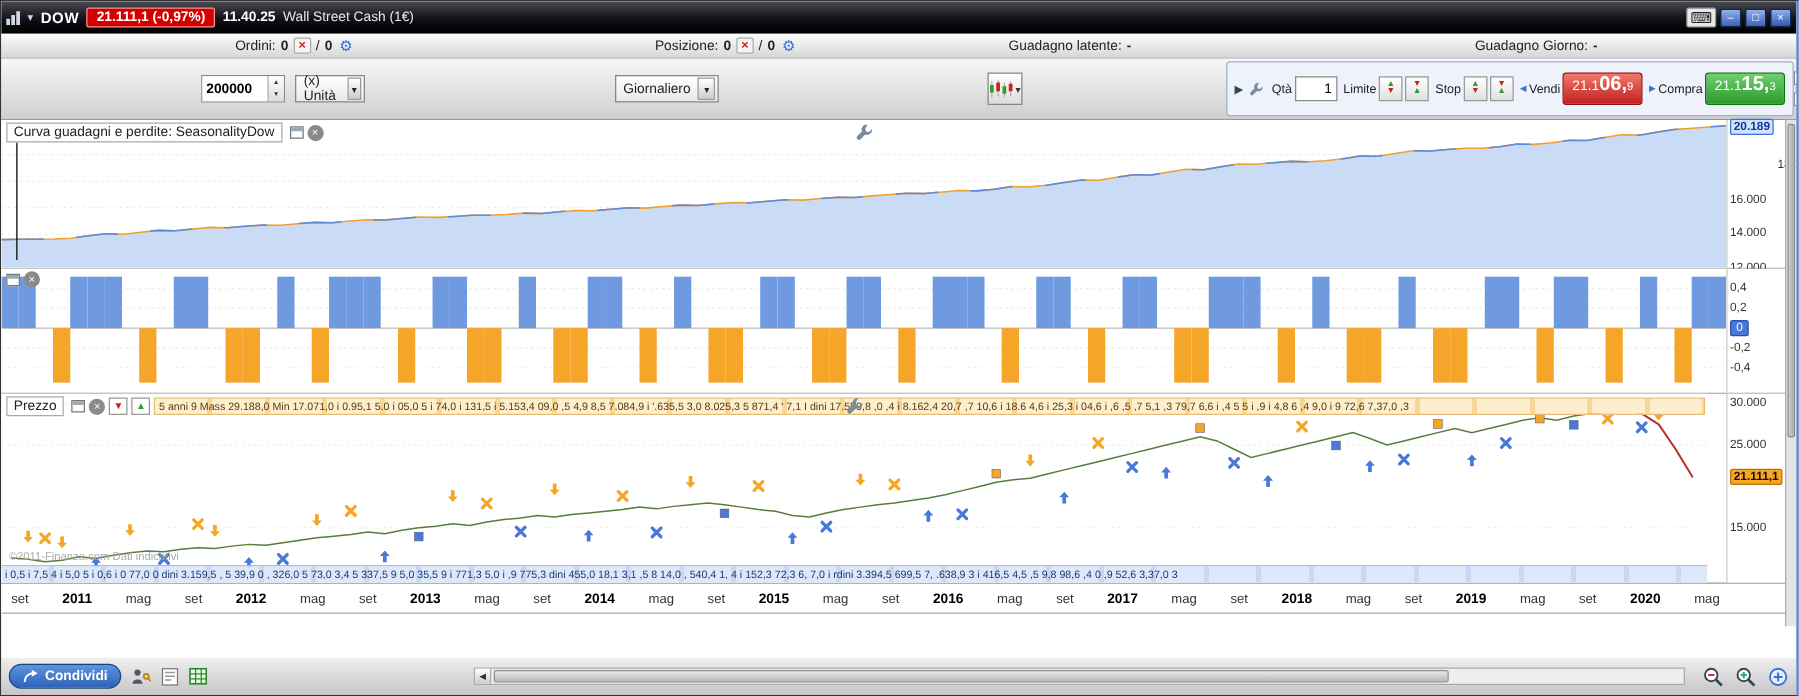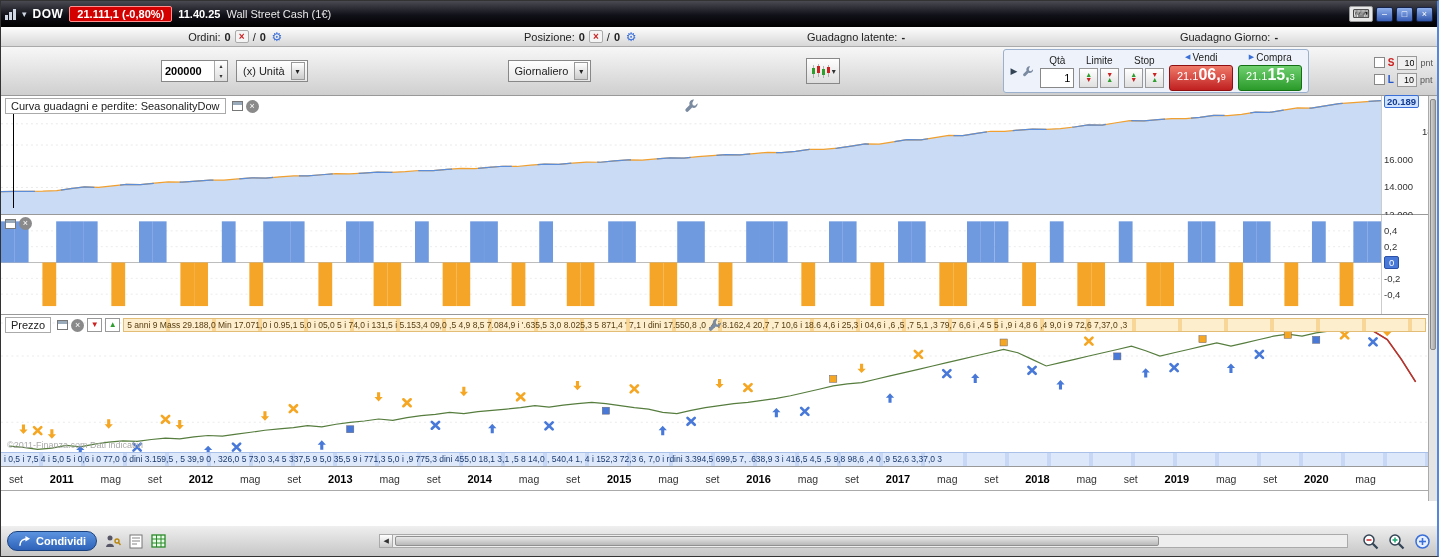--- a/index.html
+++ b/index.html
@@ -51,21 +51,21 @@
     display:inline-flex;align-items:center;justify-content:center;font-size:8px;}
   .tf-select{margin-left:200px;}
   .chart-type-btn{margin-left:215px;width:34px;height:26px;border:1px solid #888;background:linear-gradient(#fff,#ddd);
     display:inline-flex;align-items:center;justify-content:center;gap:1px;cursor:pointer;}
   .chart-type-btn .dd2{font-size:8px;color:#333;}
   
   .order-panel{margin-left:163px;display:flex;align-items:center;gap:5px;background:#eef3fb;
     border:1px solid #9ab0cc;border-radius:3px;padding:2px 6px;height:44px;}
   .panel-arrow{font-size:9px;color:#345;cursor:pointer;}
   .wrench-btn{cursor:pointer;display:inline-flex;}
-  .op-col{display:flex;flex-direction:column;align-items:center;gap:2px;}
+  .op-col{display:flex;flex-direction:row;align-items:center;gap:2px;}
   .op-head{font-size:10px;color:#222;display:flex;align-items:center;gap:2px;}
   .op-head .sort{color:#3a6fd8;font-size:7px;}
   .op-qty{width:34px;height:20px;border:1px solid #888;font-size:11px;text-align:right;padding:0 3px;font-family:inherit;}
   .op-btns{display:flex;gap:2px;}
   .ord-btn{width:19px;height:20px;border:1px solid #999;background:linear-gradient(#fff,#e0e0e0);
     display:inline-flex;flex-direction:column;align-items:center;justify-content:center;line-height:.65;cursor:pointer;}
   .tri-g{color:#2f9e2f;font-size:7px;}
   .tri-r{color:#cc2222;font-size:7px;}
   .px-btn{width:64px;height:26px;border-radius:3px;color:#fff;display:inline-flex;align-items:baseline;justify-content:center;
     cursor:pointer;border:1px solid #555;padding:0;}
@@ -131,21 +131,21 @@
 <div class="window">
 
   <div class="titlebar">
     <span class="volbars">
         <i class="vb1"></i>
         <i class="vb2"></i>
         <i class="vb3"></i>
       </span>
     <span class="tb-caret">▾</span>
     <span class="tb-symbol">DOW</span>
-    <span class="price-badge">21.111,1 (-0,80%)</span>
+    <span class="price-badge">21.111,1 (-0,97%)</span>
     <span class="tb-time">11.40.25</span>
     <span class="tb-market">Wall Street Cash (1€)</span>
     <span class="tb-right">
       <span class="kb-btn">⌨</span>
       <span class="win-btn">–</span>
       <span class="win-btn">□</span>
       <span class="win-btn close">×</span>
     </span>
   </div>
 
@@ -477,20 +477,26 @@
           </span>
           <span class="ph-icon win-icon"></span>
           <span class="ph-icon close-circle">×</span>
           <span class="ph-icon mk-box mk-red">▼</span>
           <span class="ph-icon mk-box mk-green">▲</span>
           <div class="anno-top">5 anni 9 Mass 29.188,0 Min 17.071,0 i 0.95,1 5.0 i 05,0 5 i 74,0 i 131,5 i 5.153,4 09,0 ,5 4,9 8,5 7.084,9 i '.635,5 3,0 8.025,3 5 871,4 ' 7,1 I dini 17.550,8 ,0 ,4 i 8.162,4 20,7 ,7 10,6 i 18.6 4,6 i 25,3 i 04,6 i ,6 ,5 ,7 5,1 ,3 79,7 6,6 i ,4 5 5 i ,9 i 4,8 6 ,4 9,0 i 9 72,6 7,37,0 ,3</div>
         </div>
         <div class="watermark">©2011-Finanza.com Dati indicativi</div>
         <div class="anno-bottom">i 0,5 i 7,5 4 i 5,0 5 i 0,6 i 0 77,0 0 dini 3.159,5 , 5 39,9 0 , 326,0 5 73,0 3,4 5 337,5 9 5,0 35,5 9 i 771,3 5,0 i ,9 775,3 dini 455,0 18,1 3,1 ,5 8 14,0 , 540,4 1, 4 i 152,3 72,3 6, 7,0 i rdini 3.394,5 699,5 7, .638,9 3 i 416,5 4,5 ,5 9,8 98,6 ,4 0 ,9 52,6 3,37,0 3</div>
       </div>
+      <div class="axis" id="axis-price">
+          <span class="tick" style="top: 2px;">30.000</span>
+          <span class="tick" style="top: 35.3333px;">25.000</span>
+          <span class="tick" style="top: 102px;">15.000</span>
+          <span class="tick cur-orange" style="top: 60.26px;">21.111,1</span>
+        </div>
     </div>
 
     <div class="xaxis" id="xaxis">
         <span class="xl">set</span>
         <span class="xl year">2011</span>
         <span class="xl">mag</span>
         <span class="xl">set</span>
         <span class="xl year">2012</span>
         <span class="xl">mag</span>
         <span class="xl">set</span>

